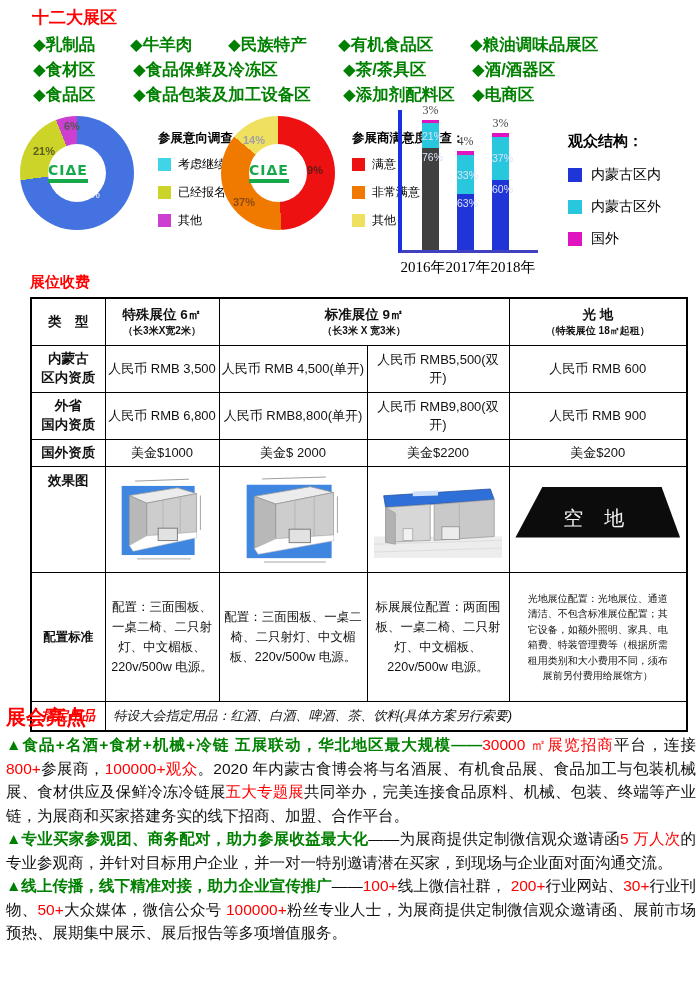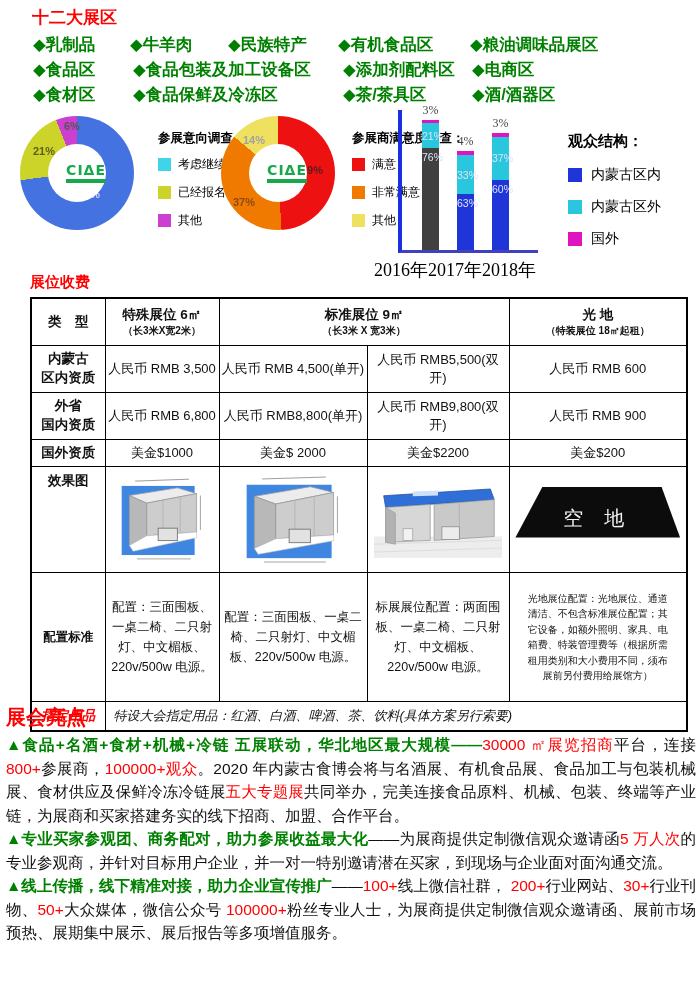--- a/index.html
+++ b/index.html
@@ -19,21 +19,21 @@
   .zr2 .zitem:nth-child(3){left:343px}.zr2 .zitem:nth-child(4){left:472px}
   .zr3 .zitem:nth-child(1){left:33px}.zr3 .zitem:nth-child(2){left:133px}
   .zr3 .zitem:nth-child(3){left:343px}.zr3 .zitem:nth-child(4){left:472px}
 
   
   .charts{position:absolute;top:106px;left:0;width:700px;height:166px;}
   .donut{position:absolute;width:114px;height:114px;border-radius:50%;}
   #donut1{left:20px;top:10px;}
   #donut2{left:221px;top:10px;}
   .hole{position:absolute;inset:28px;background:#fff;border-radius:50%;
-        display:flex;align-items:center;justify-content:flex-end;}
+        display:flex;align-items:center;justify-content:flex-start;}
   .logo{text-align:center;line-height:1;}
   .logotxt{font-family:"DejaVu Sans",sans-serif;font-weight:bold;font-size:14px;
            color:#17a84b;letter-spacing:1px;display:block;}
   .logobar{display:block;height:4px;background:#17a84b;margin-top:2px;}
   .pct{position:absolute;font-size:11px;font-weight:bold;}
   #donut1 .pA{left:58px;top:72px;color:#c9d3f7;}
   #donut1 .pB{left:13px;top:29px;color:#5e5e1e;}
   #donut1 .pC{left:44px;top:4px;color:#555;}
   #donut2 .pA{left:80px;top:48px;color:#5f1a1a;}
   #donut2 .pB{left:12px;top:80px;color:#8a4a12;}
@@ -50,22 +50,22 @@
   .plot{position:absolute;left:0;top:2px;width:136px;height:140px;
         border-left:4px solid #1b2fe0;border-bottom:3px solid #4040c0;}
   .barcol{position:absolute;bottom:0;width:17px;}
   .barcol:nth-child(1){left:20px}.barcol:nth-child(2){left:55px}.barcol:nth-child(3){left:90px}
   .stack{display:flex;flex-direction:column-reverse;position:relative;}
   .bseg{position:relative;width:17px;}
   .toplbl{position:absolute;bottom:calc(100% + 2px);width:100%;text-align:center;
           font-family:"Liberation Serif",serif;font-size:12px;color:#444;}
   .seglbl{position:absolute;width:100%;text-align:center;font-size:10.5px;color:#dde2fa;}
   .seglbl.top{top:3px;} .seglbl.mid{top:50%;transform:translateY(-50%);}
-  .cats{position:absolute;top:150px;left:2px;width:136px;display:flex;justify-content:flex-end;
-        font-family:"Liberation Serif",serif;font-size:18px;color:#000;white-space:nowrap;}
+  .cats{position:absolute;top:150px;left:2px;width:136px;display:flex;justify-content:center;
+        font-family:"Liberation Serif",serif;font-size:15px;color:#000;white-space:nowrap;}
   .lg3{left:568px;top:26px;}
   .lg3 .lg-title{font-size:15px;margin-bottom:15px;}
   .lg3 .lg-item{font-size:14px;margin-bottom:14px;gap:9px;}
   .lg3 .sw{width:14px;height:14px;}
 
   
   .pricing{position:absolute;top:273px;left:30px;width:656px;}
   .p-title{color:#ff0000;font-weight:bold;font-size:15px;margin:0 0 5px 0;}
   table.fee{border-collapse:collapse;width:656px;table-layout:fixed;border:2px solid #000;}
   table.fee td{border:1px solid #000;text-align:center;vertical-align:middle;padding:2px;overflow:hidden;}
@@ -103,31 +103,31 @@
 
   <section class="zones">
     <h2 class="zones-title">十二大展区</h2>
     <div class="zrow zr1">
       <span class="zitem">◆乳制品</span>
       <span class="zitem">◆牛羊肉</span>
       <span class="zitem">◆民族特产</span>
       <span class="zitem">◆有机食品区</span>
       <span class="zitem">◆粮油调味品展区</span>
     </div>
+    <div class="zrow zr3">
+      <span class="zitem">◆食材区</span>
+      <span class="zitem">◆食品保鲜及冷冻区</span>
+      <span class="zitem">◆茶/茶具区</span>
+      <span class="zitem">◆酒/酒器区</span>
+    </div>
     <div class="zrow zr2">
       <span class="zitem">◆食品区</span>
       <span class="zitem">◆食品包装及加工设备区</span>
       <span class="zitem">◆添加剂配料区</span>
       <span class="zitem">◆电商区</span>
-    </div>
-    <div class="zrow zr3">
-      <span class="zitem">◆食材区</span>
-      <span class="zitem">◆食品保鲜及冷冻区</span>
-      <span class="zitem">◆茶/茶具区</span>
-      <span class="zitem">◆酒/酒器区</span>
     </div>
   </section>
 
   <section class="charts">
 
     <div class="donut" id="donut1" style="background: conic-gradient(rgb(68, 114, 224) 0%, rgb(68, 114, 224) 73%, rgb(204, 212, 42) 73%, rgb(204, 212, 42) 94%, rgb(204, 63, 209) 94%, rgb(204, 63, 209) 100%);">
       <span class="pct pA">73%</span>
       <span class="pct pB">21%</span>
       <span class="pct pC">6%</span>
       <div class="hole">

